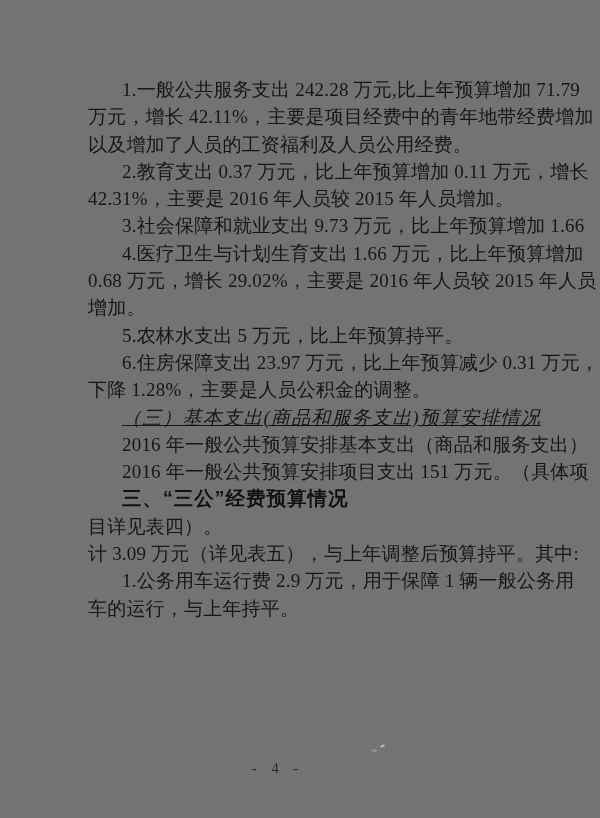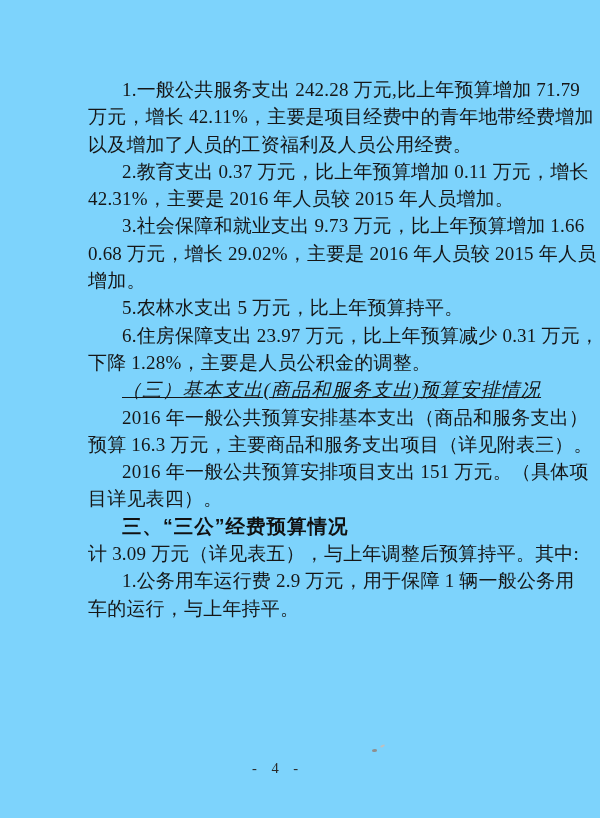--- a/index.html
+++ b/index.html
@@ -4,21 +4,21 @@
   <style>
     html, body {
       margin: 0;
       padding: 0;
       background: #ffffff;
     }
     .page {
       position: relative;
       width: 600px;
       height: 818px;
-      background: #7dd3fc;
+      background: #737373;
       color: #1a1a1a;
       overflow: hidden;
     }
     .content {
       position: absolute;
       left: 88px;
       top: 76px;
       width: 426px;
     }
     .ln {
@@ -83,31 +83,31 @@
 
 <div class="page">
 
   <div class="content">
     <div class="ln indent">1.一般公共服务支出 242.28 万元,比上年预算增加 71.79</div>
     <div class="ln">万元，增长 42.11%，主要是项目经费中的青年地带经费增加</div>
     <div class="ln">以及增加了人员的工资福利及人员公用经费。</div>
     <div class="ln indent">2.教育支出 0.37 万元，比上年预算增加 0.11 万元，增长</div>
     <div class="ln">42.31%，主要是 2016 年人员较 2015 年人员增加。</div>
     <div class="ln indent">3.社会保障和就业支出 9.73 万元，比上年预算增加 1.66</div>
+    <div class="ln indent">4.医疗卫生与计划生育支出 1.66 万元，比上年预算增加</div>
     <div class="ln">0.68 万元，增长 29.02%，主要是 2016 年人员较 2015 年人员</div>
     <div class="ln">增加。</div>
     <div class="ln indent">5.农林水支出 5 万元，比上年预算持平。</div>
     <div class="ln indent">6.住房保障支出 23.97 万元，比上年预算减少 0.31 万元，</div>
     <div class="ln">下降 1.28%，主要是人员公积金的调整。</div>
     <div class="ln indent kai">（三）基本支出(商品和服务支出)预算安排情况</div>
     <div class="ln indent">2016 年一般公共预算安排基本支出（商品和服务支出）</div>
-    <div class="ln">预算 16.3 万元，主要商品和服务支出项目（详见附表三）。</div>
     <div class="ln indent">2016 年一般公共预算安排项目支出 151 万元。（具体项</div>
+    <div class="ln indent hei">三、“三公”经费预算情况</div>
     <div class="ln">目详见表四）。</div>
-    <div class="ln indent hei">三、“三公”经费预算情况</div>
     <div class="ln">计 3.09 万元（详见表五），与上年调整后预算持平。其中:</div>
     <div class="ln indent">1.公务用车运行费 2.9 万元，用于保障 1 辆一般公务用</div>
     <div class="ln">车的运行，与上年持平。</div>
   </div>
 
   <div class="speck-a"></div>
   <div class="speck-b"></div>
 
   <div class="footer">- 4 -</div>
 

